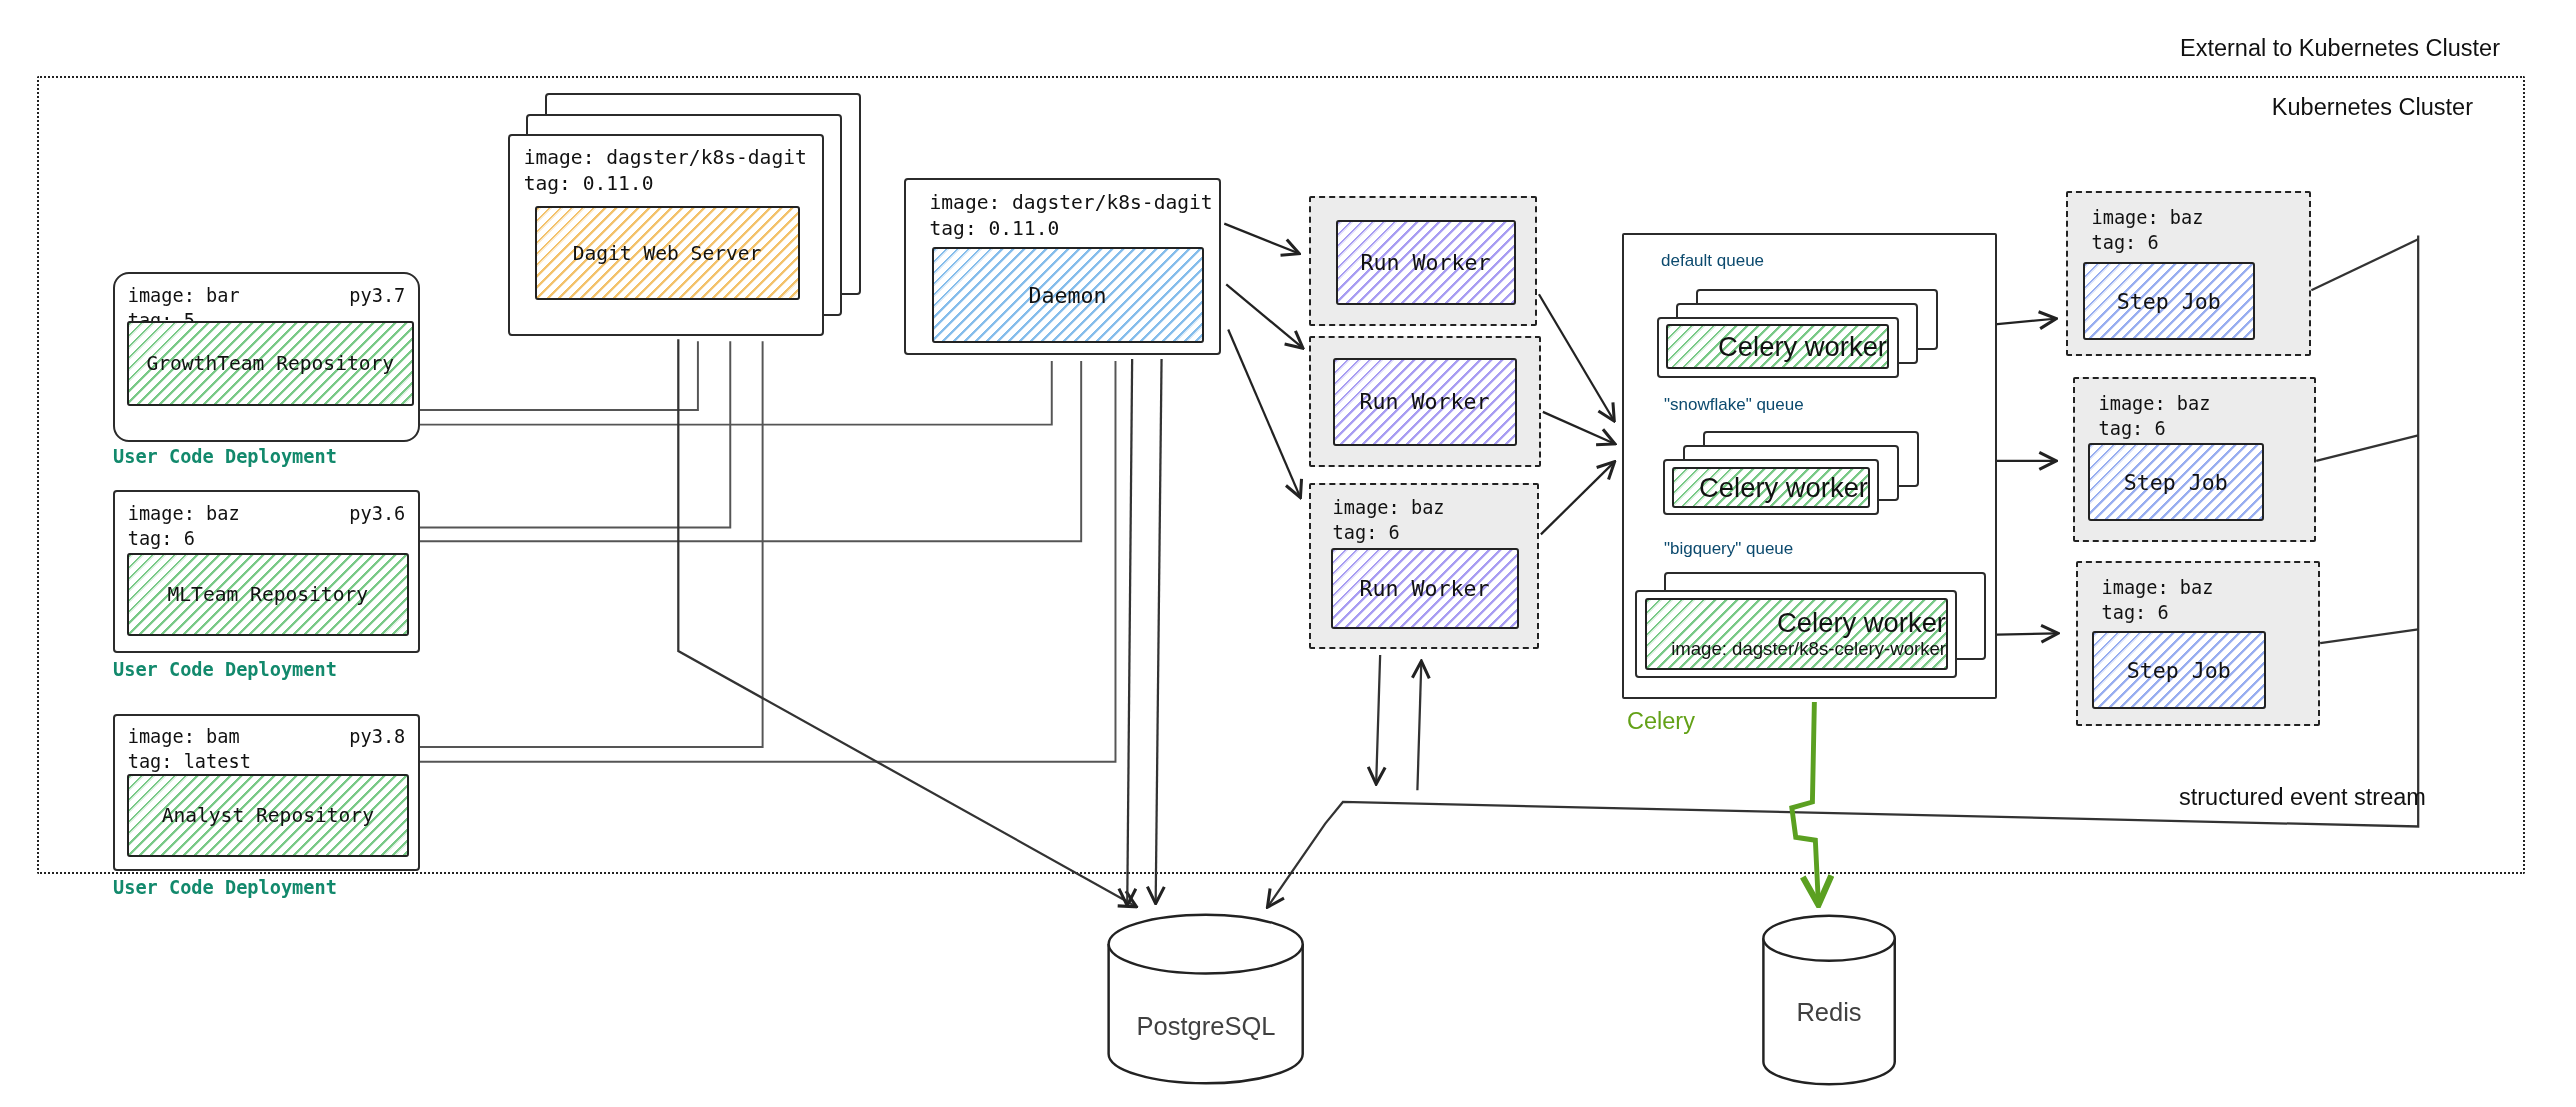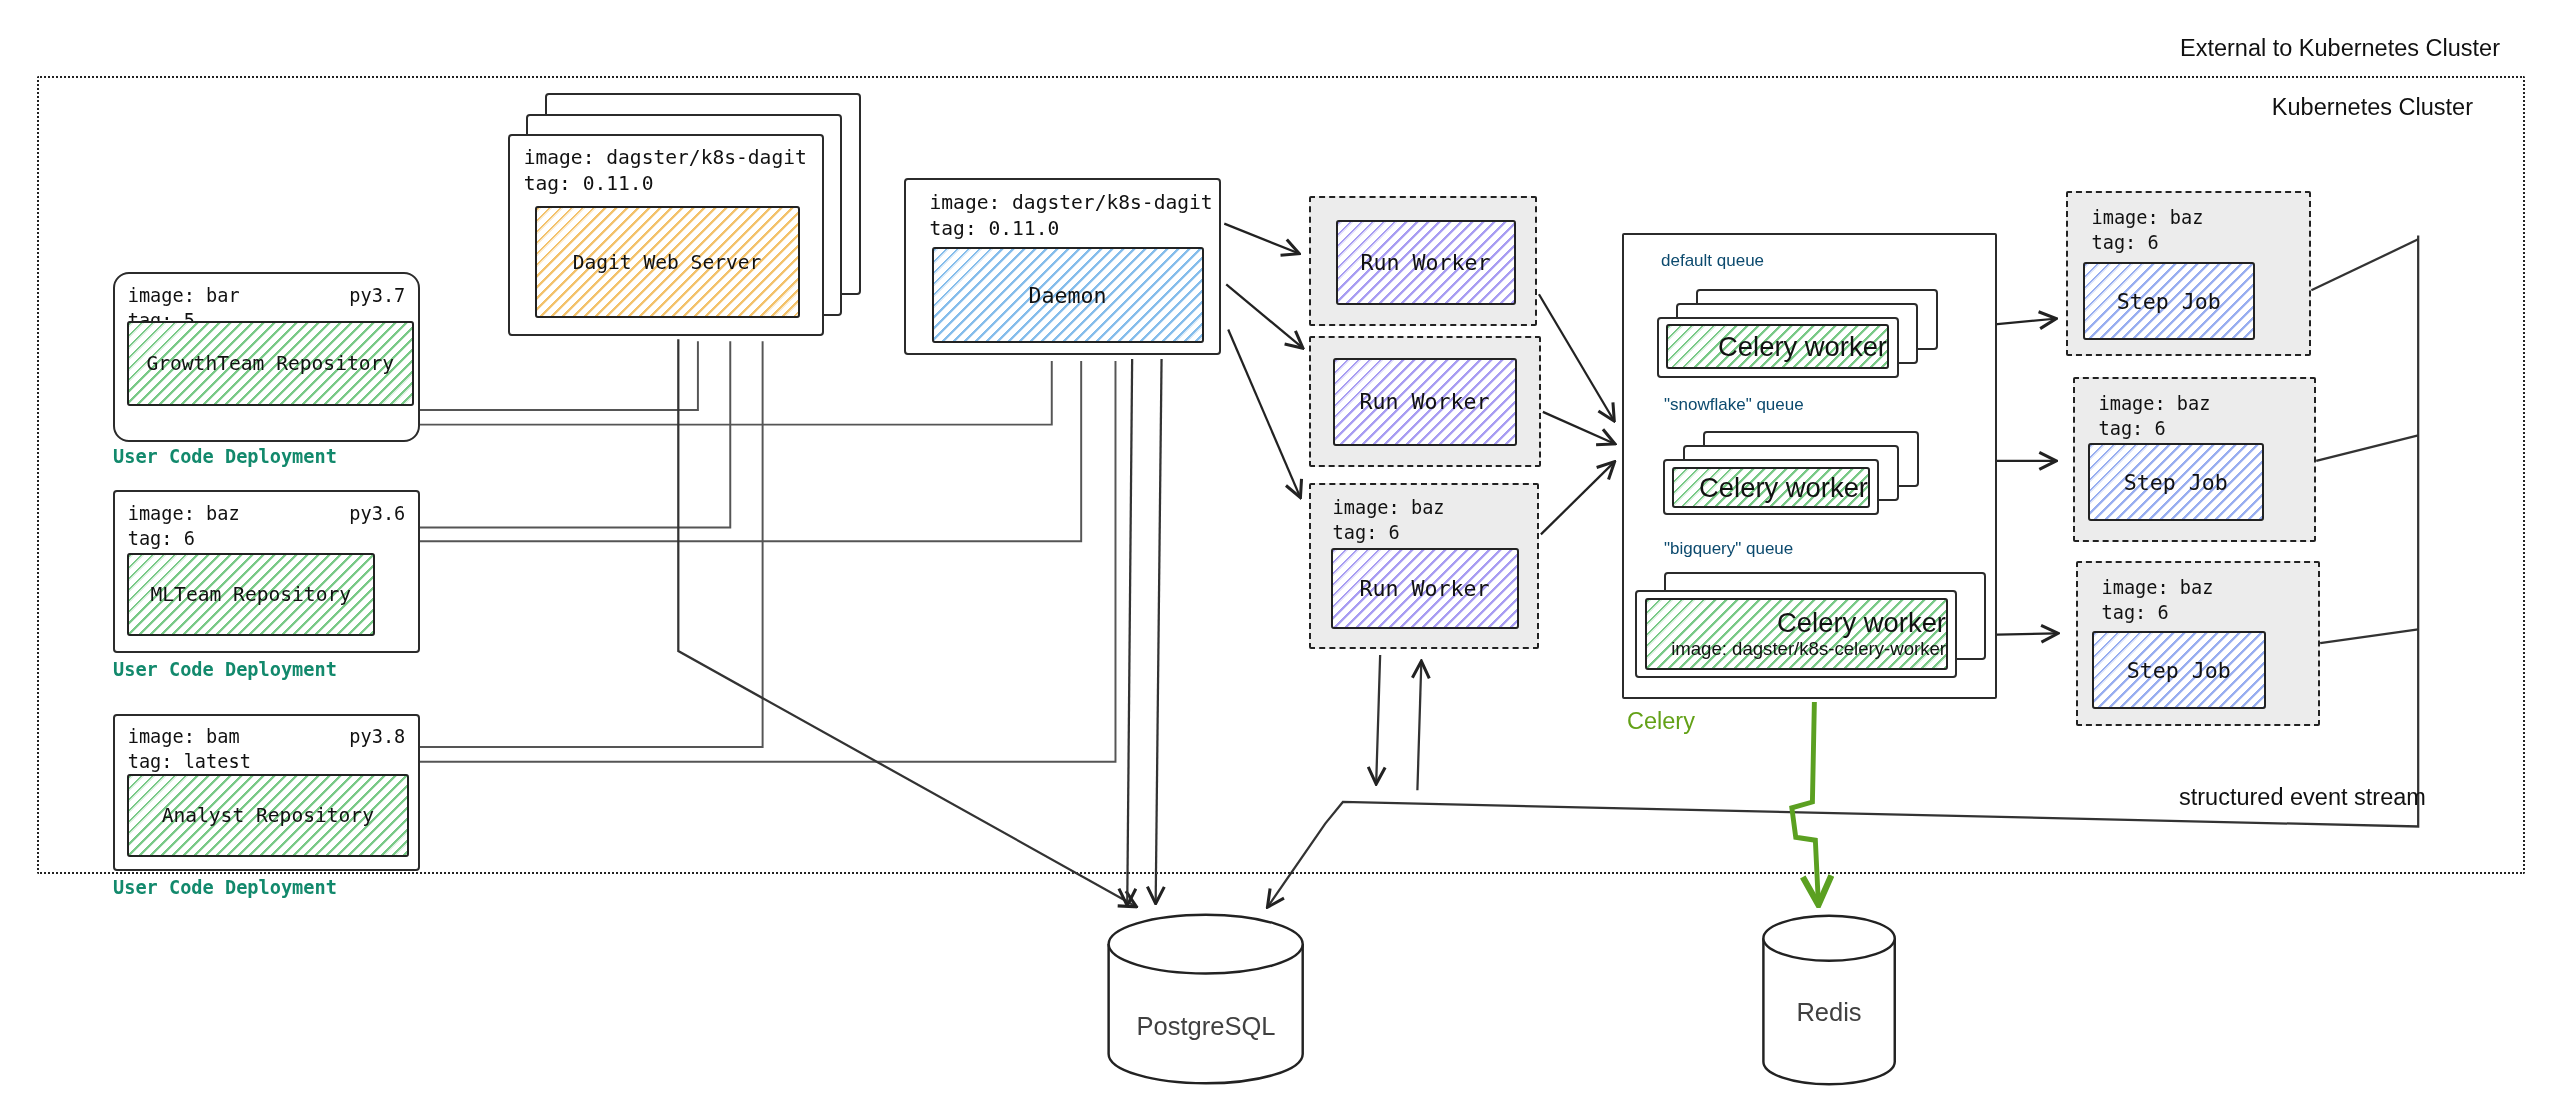--- a/index.html
+++ b/index.html
@@ -116,42 +116,42 @@
     <div class="inner hatch-green" style="left:11.8px;top:47px;width:287px;height:85px;">
       <span class="mono" style="font-size:19.6px;">GrowthTeam Repository</span>
     </div>
   </div>
   <div class="caption mono" style="left:113px;top:446px;">User Code Deployment</div>
 
   <div class="box" style="left:113px;top:490px;width:307px;height:163px;">
     <div class="meta mono" style="left:12.7px;top:8.8px;">image: baz</div>
     <div class="meta mono" style="right:12.7px;top:8.8px;">py3.6</div>
     <div class="meta mono" style="left:12.7px;top:34px;">tag: 6</div>
-    <div class="inner hatch-green" style="left:11.8px;top:61px;width:248px;height:83px;">
+    <div class="inner hatch-green" style="left:11.8px;top:61px;width:282px;height:83px;">
       <span class="mono" style="font-size:19.6px;">MLTeam Repository</span>
     </div>
   </div>
   <div class="caption mono" style="left:113px;top:659px;">User Code Deployment</div>
 
   <div class="box" style="left:113px;top:714px;width:307px;height:157px;">
     <div class="meta mono" style="left:12.7px;top:7.8px;">image: bam</div>
     <div class="meta mono" style="right:12.7px;top:7.8px;">py3.8</div>
     <div class="meta mono" style="left:12.7px;top:33px;">tag: latest</div>
     <div class="inner hatch-green" style="left:11.8px;top:58px;width:282px;height:83px;">
       <span class="mono" style="font-size:19.6px;">Analyst Repository</span>
     </div>
   </div>
   <div class="caption mono" style="left:113px;top:877px;">User Code Deployment</div>
 
   <div class="card" style="left:545px;top:93px;width:316px;height:202px;z-index:3;"></div>
   <div class="card" style="left:526px;top:114px;width:316px;height:202px;z-index:3;"></div>
   <div class="box" style="left:508px;top:134px;width:316px;height:202px;">
     <div class="meta mono" style="left:13.7px;top:8.8px;font-size:19.6px;">image: dagster/k8s-dagit</div>
     <div class="meta mono" style="left:13.7px;top:35px;font-size:19.6px;">tag: 0.11.0</div>
-    <div class="inner hatch-orange" style="left:24.5px;top:70px;width:265px;height:112px;">
+    <div class="inner hatch-orange" style="left:24.5px;top:70px;width:265px;height:94px;">
       <span class="mono" style="font-size:19.6px;">Dagit Web Server</span>
     </div>
   </div>
 
   <div class="box" style="left:904px;top:178px;width:317px;height:177px;">
     <div class="meta mono" style="left:23.5px;top:9.8px;font-size:19.6px;">image: dagster/k8s-dagit</div>
     <div class="meta mono" style="left:23.5px;top:36px;font-size:19.6px;">tag: 0.11.0</div>
     <div class="inner hatch-blue" style="left:25.5px;top:67px;width:272px;height:96px;">
       <span class="mono title">Daemon</span>
     </div>

